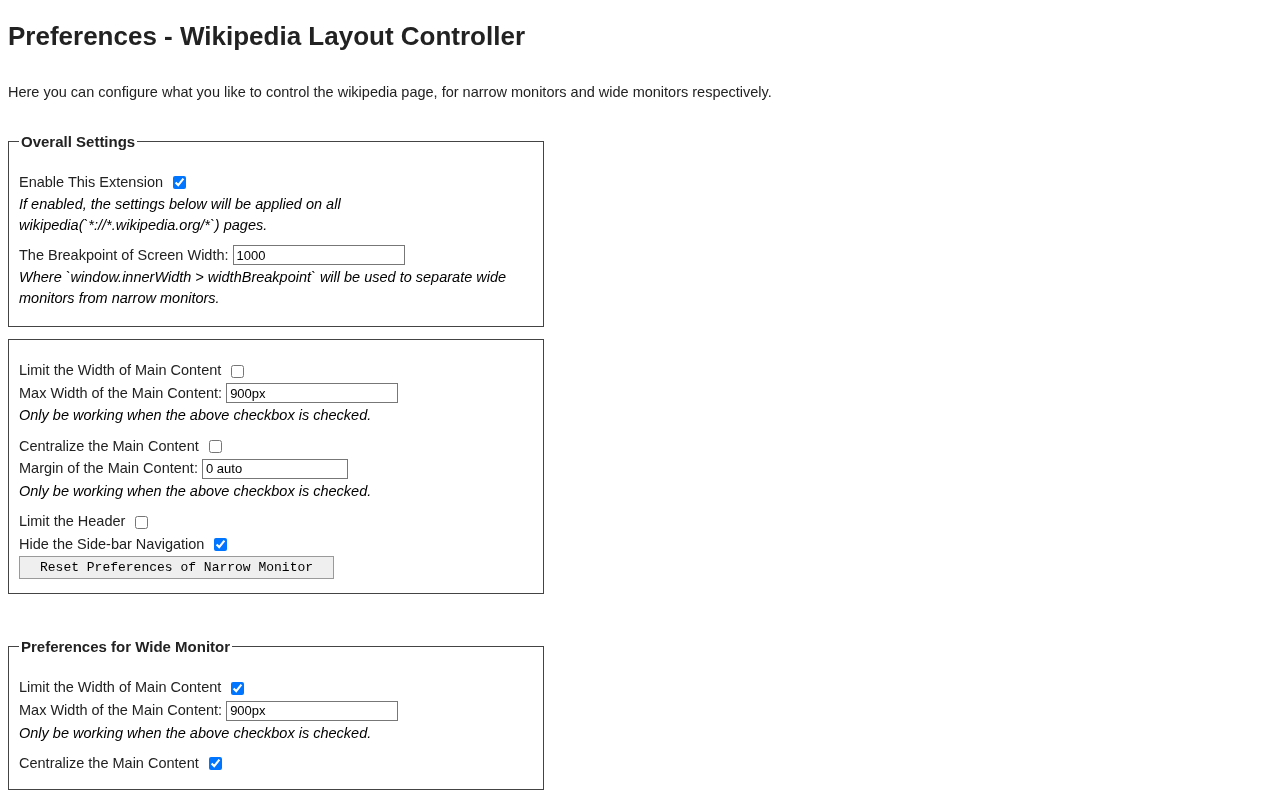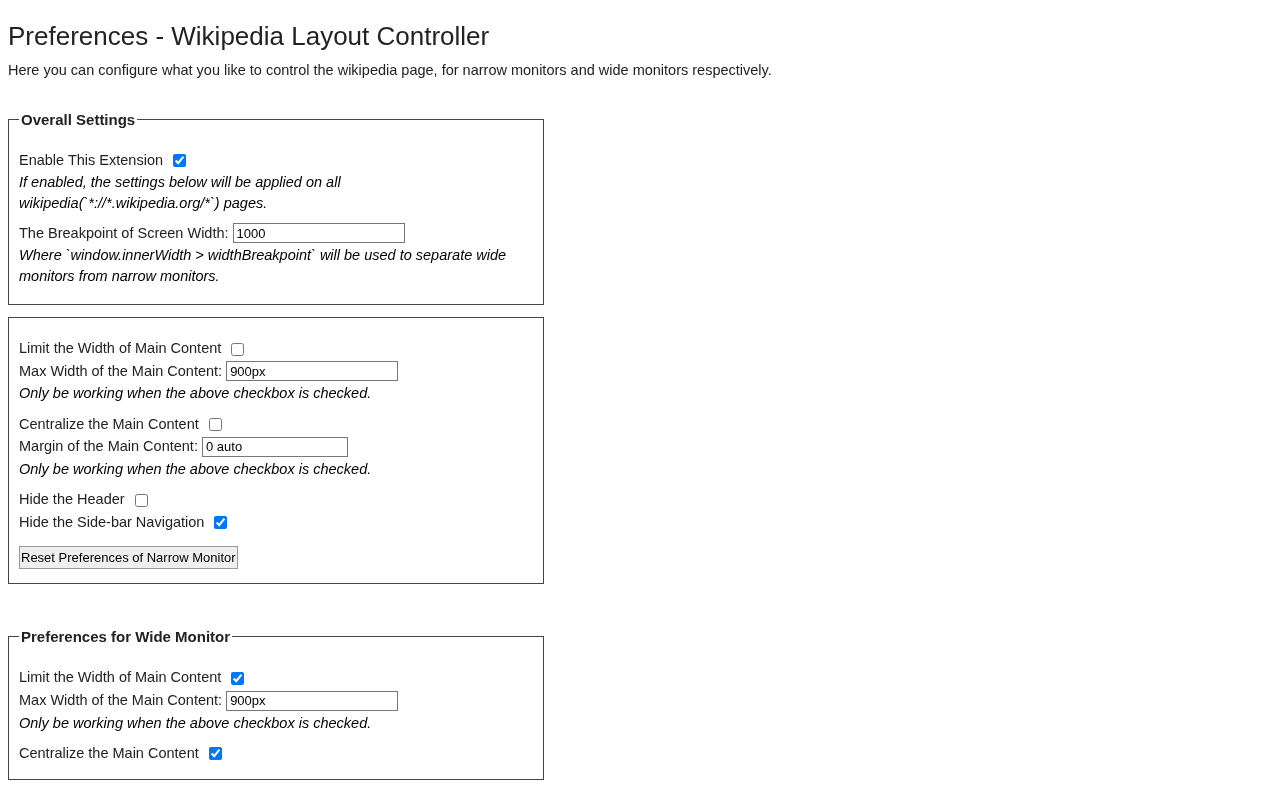--- a/index.html
+++ b/index.html
@@ -7,22 +7,22 @@
     font-family: "Segoe UI", "Helvetica Neue", Arial, sans-serif;
     font-size: 14.5px;
     color: #222;
     margin: 0;
     padding: 8px;
     background: #fff;
     line-height: 1.4;
   }
   h1 {
     font-size: 26px;
-    font-weight: 400;
-    margin: 10px 0 6px 0;
+    font-weight: 700;
+    margin: 10px 0 28px 0;
   }
   p.intro {
     margin: 0 0 28px 0;
   }
   fieldset {
     width: 536px;
     border: 1px solid #444;
     margin: 0 0 12px 0;
     padding: 10px 10px 14px 10px;
   }
@@ -46,27 +46,26 @@
   input[type="checkbox"] {
     margin-left: 6px;
     vertical-align: middle;
   }
   .hint {
     color: #000000;
     font-style: italic;
     margin: 2px 0 4px 0;
   }
   button {
-    font-family: Liberation Sans, sans-serif;
+    font-family: Liberation Mono, monospace;
     font-size: 13px;
-    padding: 3px 1px;
+    padding: 3px 20px;
     background: #efefef;
     border: 1px solid #9a9a9a;
     cursor: pointer;
-    margin-top: 12px;
   }
   .spacer { height: 30px; }
 </style>
 </head>
 <body>
 
 <h1>Preferences - Wikipedia Layout Controller</h1>
 <p class="intro">Here you can configure what you like to control the wikipedia page, for narrow monitors and wide monitors respectively.</p>
 
 <fieldset>
@@ -110,21 +109,21 @@
     </div>
     <div class="row">
       <label>Margin of the Main Content:</label>
       <input type="text" style="width: 146px;" value="0 auto">
     </div>
     <div class="hint">Only be working when the above checkbox is checked.</div>
   </div>
 
   <div class="group">
     <div class="row">
-      <label>Hide the Header</label>
+      <label>Limit the Header</label>
       <input type="checkbox" style="">
     </div>
     <div class="row">
       <label>Hide the Side-bar Navigation</label>
       <input type="checkbox" checked="" style="">
     </div>
   </div>
 
   <button>Reset Preferences of Narrow Monitor</button>
 </fieldset>

